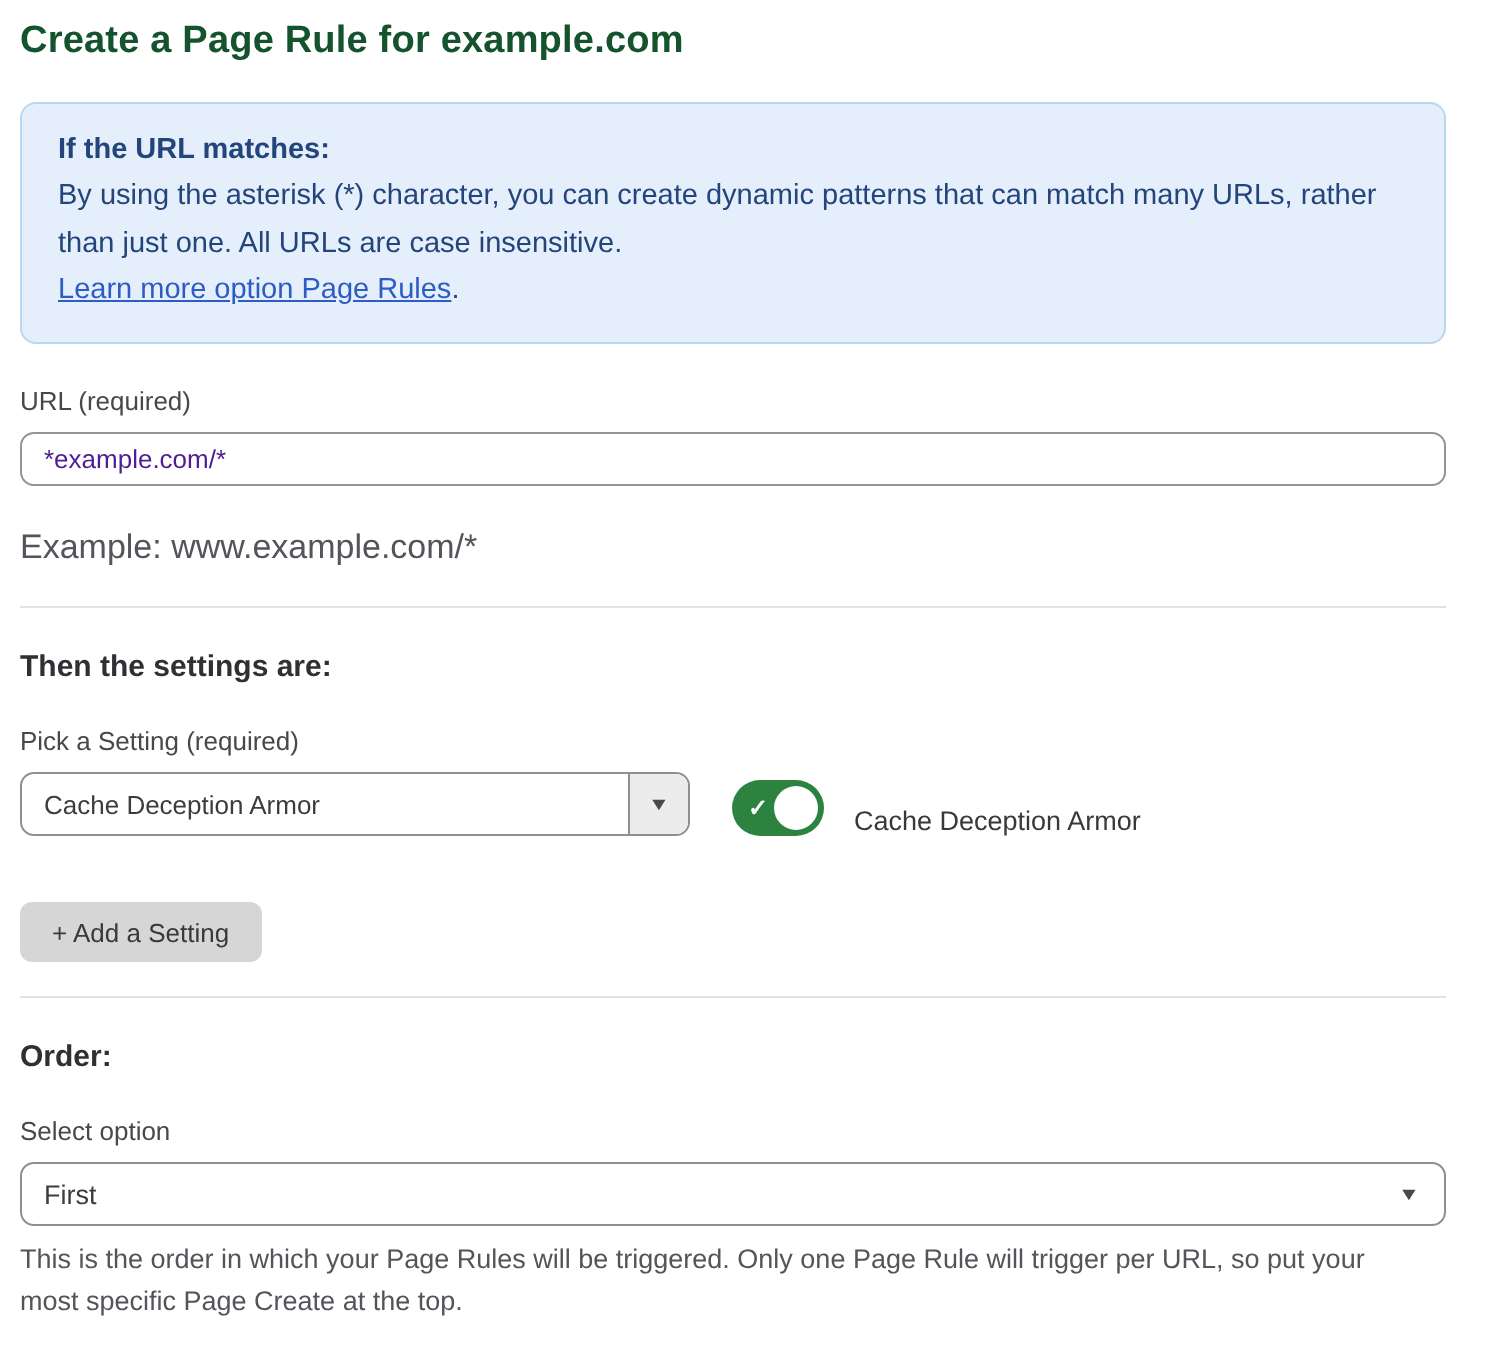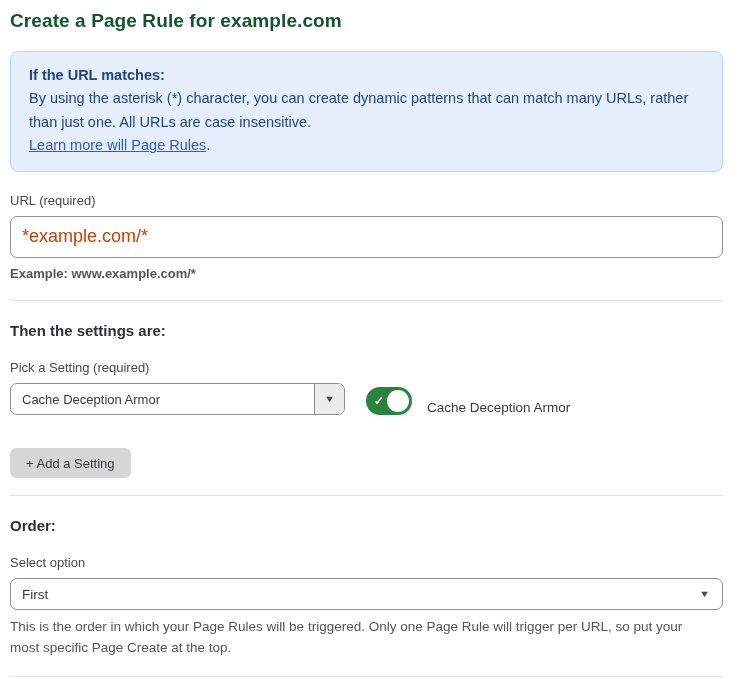--- a/index.html
+++ b/index.html
@@ -50,36 +50,35 @@
     cursor:pointer;
   }
   .field-label{
     font-size:13px;
     color:#47484c;
     margin-top:21px;
     margin-bottom:8px;
   }
   .text-input{
     width:100%;
-    height:42px;
+    height:27px;
     border:1px solid var(--border-gray);
     border-radius:7px;
     padding:0 11px;
-    font-size:18px;
+    font-size:13px;
     font-family:"Liberation Sans", sans-serif;
-    color:#c2410c;
+    color:#4c1d95;
     background:#fff;
     outline:none;
   }
   .helper-text{
-    font-size:13px;
+    font-size:17px;
     color:var(--text-muted);
-    margin-top:6px;
+    margin-top:18px;
     line-height:1.5;
-    font-weight:bold;
   }
   hr.divider{
     border:none;
     border-top:1px solid var(--divider);
     margin:17px 0 0 0;
   }
   .section-heading{
     font-size:15px;
     font-weight:bold;
     color:#2f3033;
@@ -204,21 +203,21 @@
 </head>
 <body>
 
 <div class="page">
 
   <h1 class="page-title">Create a Page Rule for example.com</h1>
 
   <div class="info-box">
     <div class="info-heading">If the URL matches:</div>
     <div><span>By using the asterisk (*) character, you can create dynamic patterns that can match many URLs, rather than just one. All URLs are case insensitive.</span><br>
-      <a>Learn more will Page Rules</a><span>.</span>
+      <a>Learn more option Page Rules</a><span>.</span>
     </div>
   </div>
 
   <div class="field-label">URL (required)</div>
   <input class="text-input" type="text" value="*example.com/*" style="">
   <div class="helper-text">Example: www.example.com/*</div>
 
   <hr class="divider">
 
   <div class="section-heading">Then the settings are:</div>

